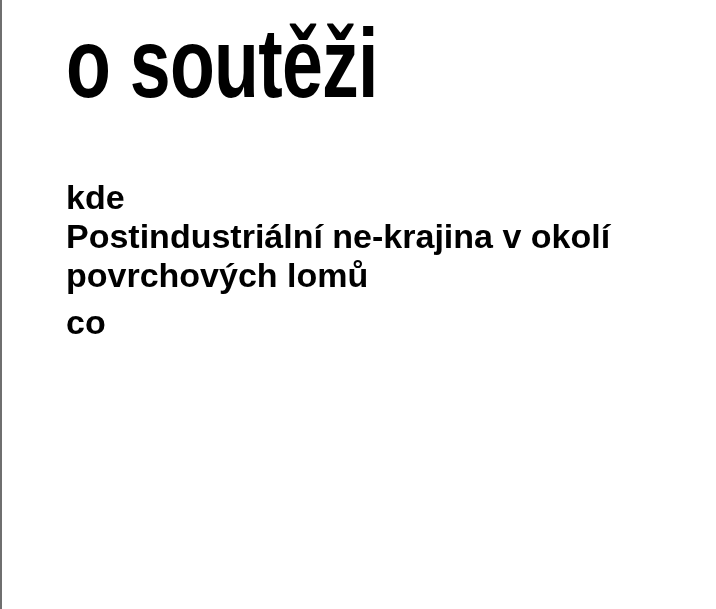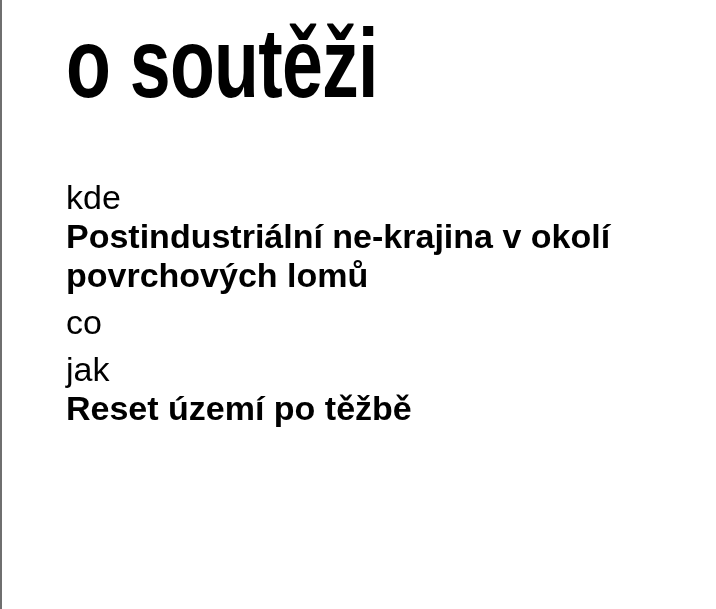--- a/index.html
+++ b/index.html
@@ -38,21 +38,21 @@
   }
   .info-section {
     margin: 0;
   }
   .info-section + .info-section {
     margin-top: 8px;
   }
   .section-label {
     font-size: 34px;
     line-height: 39px;
-    font-weight: 400;
+    font-weight: 700;
   }
   .section-text {
     font-size: 34px;
     line-height: 39px;
     font-weight: 700;
     white-space: pre-line;
   }
 </style>
 </head>
 <body style="background: rgb(255, 255, 255); color: rgb(0, 0, 0); border-left-color: rgb(111, 111, 111);">
@@ -66,19 +66,15 @@
     <div class="info-section">
       <div class="section-label">kde</div>
       <div class="section-text">Postindustriální ne-krajina v okolí
 povrchových lomů</div>
     </div>
 
     <div class="info-section">
       <div class="section-label">co</div>
     </div>
 
-    <div class="info-section">
-      <div class="section-label">jak</div>
-      <div class="section-text">Reset území po těžbě</div>
-    </div>
 
   </div>
 </div>
 
 </body></html>

